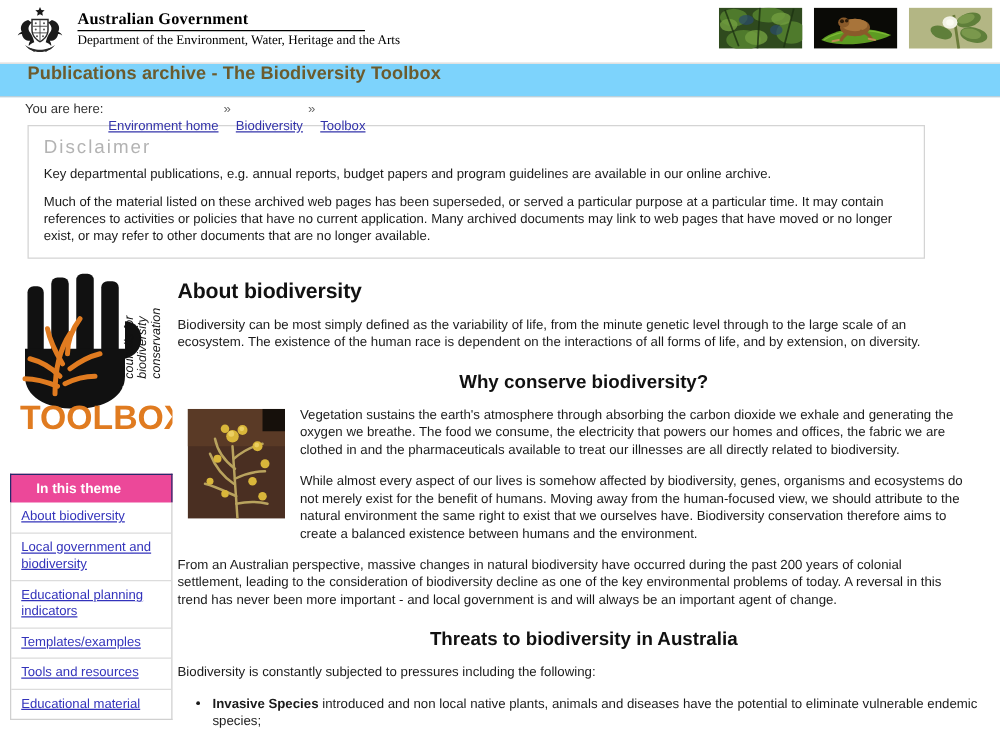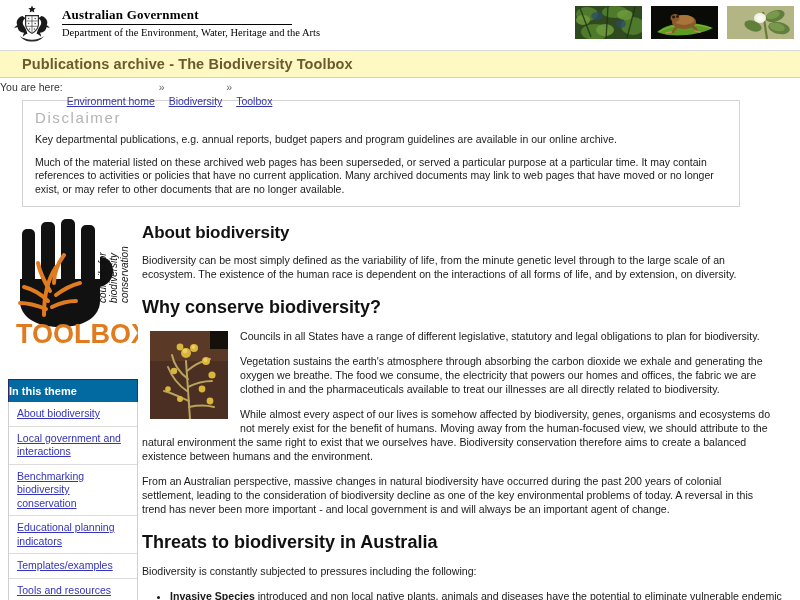--- a/index.html
+++ b/index.html
@@ -72,41 +72,40 @@
   }
   .thumb {
     width: 67px;
     height: 33px;
     overflow: hidden;
     position: relative;
   }
 
   
   .titlebar {
-    background: #fef9c3;
+    background: #7dd3fc;
     height: 26px;
     display: flex;
-    align-items: center;
     padding-left: 22px;
     border-bottom: 1px solid #cfcfcf;
   }
   .titlebar h1 {
     margin: 0;
     font-size: 14.5px;
     font-weight: bold;
     color: #6b5b2e;
     letter-spacing: .1px;
   }
 
   
   .breadcrumb {
     height: 18px;
     display: flex;
     align-items: center;
-    padding-left: 0;
+    padding-left: 20px;
     font-size: 10.5px;
     color: #333333;
     background: #ffffff;
   }
   .breadcrumb a {
     color: #3333aa;
     text-decoration: underline;
     margin-top: 28px;
   }
   .breadcrumb .sep {
@@ -152,25 +151,25 @@
   
   .logo {
     width: 130px;
     height: 132px;
     position: relative;
     margin-bottom: 8px;
   }
 
   
   .nav-head {
-    background: #0369a1;
+    background: #ec4899;
     color: #ffffff;
     font-size: 11px;
     font-weight: bold;
-    padding: 5px 0;
+    padding: 5px 20px;
     border: 1px solid #262a6b;
     border-bottom: none;
     margin-top: 30px;
   }
   .nav-list {
     list-style: none;
     margin: 0;
     padding: 0;
     border: 1px solid #d0d0d0;
     border-top: none;
@@ -196,23 +195,24 @@
   }
   .main h2 {
     margin: 6px 0 10px 0;
     font-size: 17px;
     font-weight: bold;
     color: #111111;
     letter-spacing: -.1px;
   }
   .main h3 {
     margin: 16px 0 11px 0;
-    font-size: 18px;
+    font-size: 15px;
     font-weight: bold;
     color: #111111;
+    text-align: center;
   }
   .main p {
     margin: 0 16px 11px 0;
     font-size: 10.6px;
     line-height: 14px;
     color: #1a1a1a;
   }
   .figure {
     float: left;
     width: 78px;
@@ -393,24 +393,21 @@
         <text x="8" y="126" fill="#e07b20" font-family="'Liberation Sans', sans-serif" font-size="27" font-weight="bold" letter-spacing="0">TOOLBOX</text>
       </svg>
     </div>
 
     <div class="nav-head">In this theme</div>
     <ul class="nav-list">
       <li>
           <a href="#">About biodiversity</a>
         </li>
       <li>
-          <a href="#">Local government and interactions</a>
-        </li>
-      <li>
-          <a href="#">Benchmarking biodiversity conservation</a>
+          <a href="#">Local government and biodiversity</a>
         </li>
       <li>
           <a href="#">Educational planning indicators</a>
         </li>
       <li>
           <a href="#">Templates/examples</a>
         </li>
       <li>
           <a href="#">Tools and resources</a>
         </li>
@@ -454,21 +451,20 @@
             <circle cx="60" cy="70" r="3.4"></circle>
             <circle cx="18" cy="58" r="2.8"></circle>
           </g>
           <g fill="#efd469" opacity=".85">
             <circle cx="35" cy="20" r="2.4"></circle>
             <circle cx="43.4" cy="16" r="1.9"></circle>
             <circle cx="55.4" cy="29" r="1.9"></circle>
           </g>
         </svg>
       </div>
-      <p>Councils in all States have a range of different legislative, statutory and legal obligations to plan for biodiversity.</p>
       <p>Vegetation sustains the earth's atmosphere through absorbing the carbon dioxide we exhale and generating the oxygen we breathe. The food we consume, the electricity that powers our homes and offices, the fabric we are clothed in and the pharmaceuticals available to treat our illnesses are all directly related to biodiversity.</p>
       <p>While almost every aspect of our lives is somehow affected by biodiversity, genes, organisms and ecosystems do not merely exist for the benefit of humans. Moving away from the human-focused view, we should attribute to the natural environment the same right to exist that we ourselves have. Biodiversity conservation therefore aims to create a balanced existence between humans and the environment.</p>
     </div>
 
     <p>From an Australian perspective, massive changes in natural biodiversity have occurred during the past 200 years of colonial settlement, leading to the consideration of biodiversity decline as one of the key environmental problems of today. A reversal in this trend has never been more important - and local government is and will always be an important agent of change.</p>
 
     <h3>Threats to biodiversity in Australia</h3>
     <p>Biodiversity is constantly subjected to pressures including the following:</p>
 
     <ul class="threats-list">

